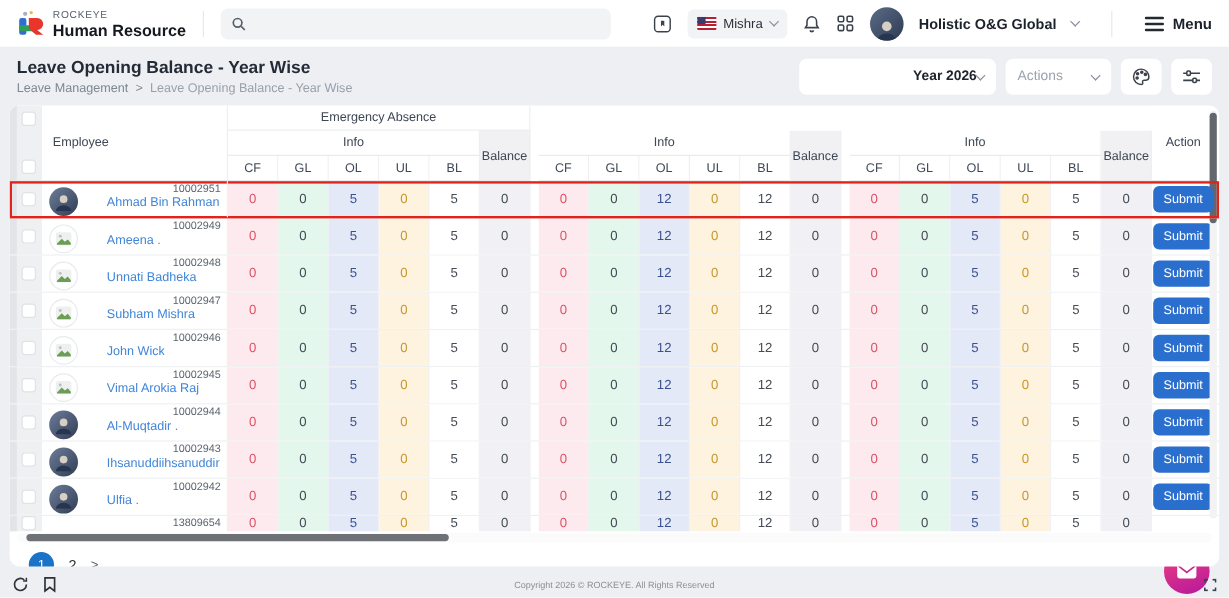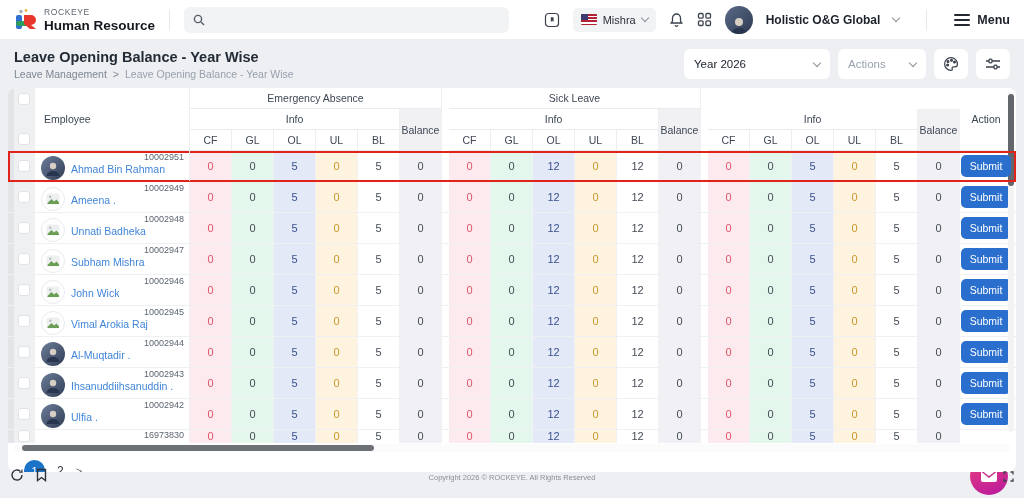--- a/index.html
+++ b/index.html
@@ -44,21 +44,21 @@
   .page-head { height:48px; display:flex; align-items:center; padding:0 14px; }
   .ph-left { display:flex; flex-direction:column; gap:3px; }
   .page-title { font-size:14.5px; font-weight:bold; color:#232b36; }
   .breadcrumb { font-size:10.5px; color:#7e8794; display:flex; gap:6px; align-items:center; }
   .breadcrumb .cur { color:#98a0ac; }
   .ph-right { margin-left:auto; display:flex; align-items:center; gap:8px; }
   .select-box {
     background:#fff; border-radius:6px; height:30px; display:flex; align-items:center;
     padding:0 10px; font-size:11.5px; cursor:pointer;
   }
-  .year-select { width:146px; color:#20262e; font-weight:normal; justify-content:space-between; }
+  .year-select { width:164px; color:#20262e; font-weight:bold; justify-content:flex-end; }
   .actions-btn { width:88px; color:#9aa2ad; justify-content:space-between; }
   .sq-btn { width:34px; height:30px; background:#fff; border-radius:6px; display:flex; align-items:center; justify-content:center; cursor:pointer; }
   
   .card {
     margin:0 8px; background:#fff; border-radius:8px; position:relative; z-index:2;
     height:384px; overflow:hidden;
   }
   .tgrid {
     display:grid;
     grid-template-columns:27px 155px repeat(6,42px) 7px repeat(6,42px) 7px repeat(6,42px) 52px;
@@ -69,21 +69,21 @@
   .h-cb { grid-area:1/1/4/2; background:#eef0f2 !important; border-left:6px solid #e3e4e8;
      flex-direction:column; justify-content:space-between !important; padding:5px 0; }
   .h-emp { grid-area:1/2/4/3; justify-content:flex-start !important; padding-left:9px; }
   .h-action { grid-area:1/23/4/24; border-right:none !important; }
   .h-bal { background:#f1f1f4 !important; }
   .checkbox { width:12px; height:12px; background:#fff; border:1px solid #e0e2e6; border-radius:3px; display:inline-block; }
   .trow { grid-template-rows:30px; font-size:11px; border-bottom:1px solid #eef0f2; position:relative; }
   .trow.highlight { outline:2px solid #e0241c; outline-offset:-2px; z-index:2; }
   .trow .cell { display:flex; align-items:center; justify-content:center; border-right:1px solid #f0f1f4; }
   .cell.cb { grid-column:1; background:#eef0f2; border-left:6px solid #e3e4e8; }
-  .cell.emp { grid-column:2; position:relative; justify-content:flex-start; padding:0 6px; gap:6px; }
+  .cell.emp { grid-column:2; position:relative; justify-content:flex-start; padding:0 6px; gap:24px; }
   .emp-id { position:absolute; top:1px; right:5px; font-size:9px; color:#5c6570; }
   .emp-name { color:#4186d8; font-size:10.5px; text-decoration:none; cursor:pointer; margin-top:6px;
      white-space:nowrap; overflow:hidden; max-width:105px; }
   .avatar { width:24px; height:24px; border-radius:50%; flex:0 0 24px; margin-top:4px;
      display:flex; align-items:center; justify-content:center; overflow:hidden; border:1px solid #e8eaee; background:#fff; }
   .avatar.photo { background:linear-gradient(135deg,#6d7d99,#313d55); border:none; }
   .cell.cf  { background:#fdeaef; color:#dd5468; }
   .cell.gl  { background:#e3f7ec; color:#454c55; }
   .cell.ol  { background:#e4e9f8; color:#39518f; }
   .cell.ul  { background:#fdf3df; color:#c9982c; }
@@ -102,21 +102,21 @@
   .hscroll .thumb { position:absolute; left:8px; top:1px; width:352px; height:6px; background:#6e7277; border-radius:3px; cursor:pointer; }
   .vscroll { position:absolute; right:2px; top:4px; width:6px; height:340px; background:#f3f3f4; border-radius:3px; }
   .vscroll .thumb { width:6px; height:92px; margin-top:2px; background:#63666c; border-radius:3px; cursor:pointer; }
   
   .pagination { display:flex; align-items:center; gap:12px; padding:8px 16px 0 16px; }
   .page-active { width:21px; height:21px; border-radius:50%; background:#1a73c6; color:#fff;
      font-size:11px; display:flex; align-items:center; justify-content:center; cursor:pointer; }
   .page-num { font-size:12px; color:#2a3038; cursor:pointer; }
   .page-next { font-size:11px; color:#555c66; cursor:pointer; }
   
-  .footerbar { position:absolute; left:0; right:0; bottom:16px; height:22px; display:flex; align-items:flex-end; padding:0 10px; z-index:3;margin-top:20px; }
+  .footerbar { position:absolute; left:0; right:0; bottom:0; height:22px; display:flex; align-items:center; padding:0 10px; z-index:3;margin-top:20px; }
   .foot-left { display:flex; gap:12px; align-items:center; }
   .copyright { position:absolute; left:0; right:0; text-align:center; font-size:7.5px; color:#8b9097; }
   .chat-widget {
     position:absolute; right:16px; bottom:3px; width:38px; height:38px; border-radius:50%;
     background:linear-gradient(160deg,#f0427c,#b5179e); z-index:1;
     display:flex; align-items:center; justify-content:center; cursor:pointer;
   }
   .fs-icon { margin-left:auto; cursor:pointer; display:flex; z-index:4; }
   svg { display:block; }
 </style>
@@ -242,21 +242,20 @@
 
     <div class="hc" style="grid-area:1/3/2/9">Emergency Absence</div>
     <div class="hc" style="grid-area:2/3/3/8">Info</div>
     <div class="hc h-bal" style="grid-area:2/8/4/9">Balance</div>
     <div class="hc" style="grid-area:3/3/4/4">CF</div>
     <div class="hc" style="grid-area:3/4/4/5">GL</div>
     <div class="hc" style="grid-area:3/5/4/6">OL</div>
     <div class="hc" style="grid-area:3/6/4/7">UL</div>
     <div class="hc" style="grid-area:3/7/4/8">BL</div>
 
-    <div class="hc" style="grid-area:1/10/2/16">Sick Leave</div>
     <div class="hc" style="grid-area:2/10/3/15">Info</div>
     <div class="hc h-bal" style="grid-area:2/15/4/16">Balance</div>
     <div class="hc" style="grid-area:3/10/4/11">CF</div>
     <div class="hc" style="grid-area:3/11/4/12">GL</div>
     <div class="hc" style="grid-area:3/12/4/13">OL</div>
     <div class="hc" style="grid-area:3/13/4/14">UL</div>
     <div class="hc" style="grid-area:3/14/4/15">BL</div>
 
     <div class="hc" style="grid-area:2/17/3/22">Info</div>
     <div class="hc h-bal" style="grid-area:2/22/4/23">Balance</div>
@@ -597,21 +596,21 @@
         <div class="cell bal" style="grid-column: 22;">0</div>
         <div class="cell action" style="grid-column:23">
       <button class="submit-btn">Submit</button>
     </div>
   </div>
       <div class="tgrid trow partial">
     <div class="cell cb">
       <span class="checkbox"></span>
     </div>
     <div class="cell emp">
-      <span class="emp-id">16973830</span>
+      <span class="emp-id">13809654</span>
       <span class="avatar" style="visibility: hidden;"></span>
       <a class="emp-name"></a>
     </div>
     <div class="cell cf" style="grid-column: 3;">0</div>
         <div class="cell gl" style="grid-column: 4;">0</div>
         <div class="cell ol" style="grid-column: 5;">5</div>
         <div class="cell ul" style="grid-column: 6;">0</div>
         <div class="cell bl" style="grid-column: 7;">5</div>
         <div class="cell bal" style="grid-column: 8;">0</div>
         <div class="cell cf" style="grid-column: 10;">0</div>

